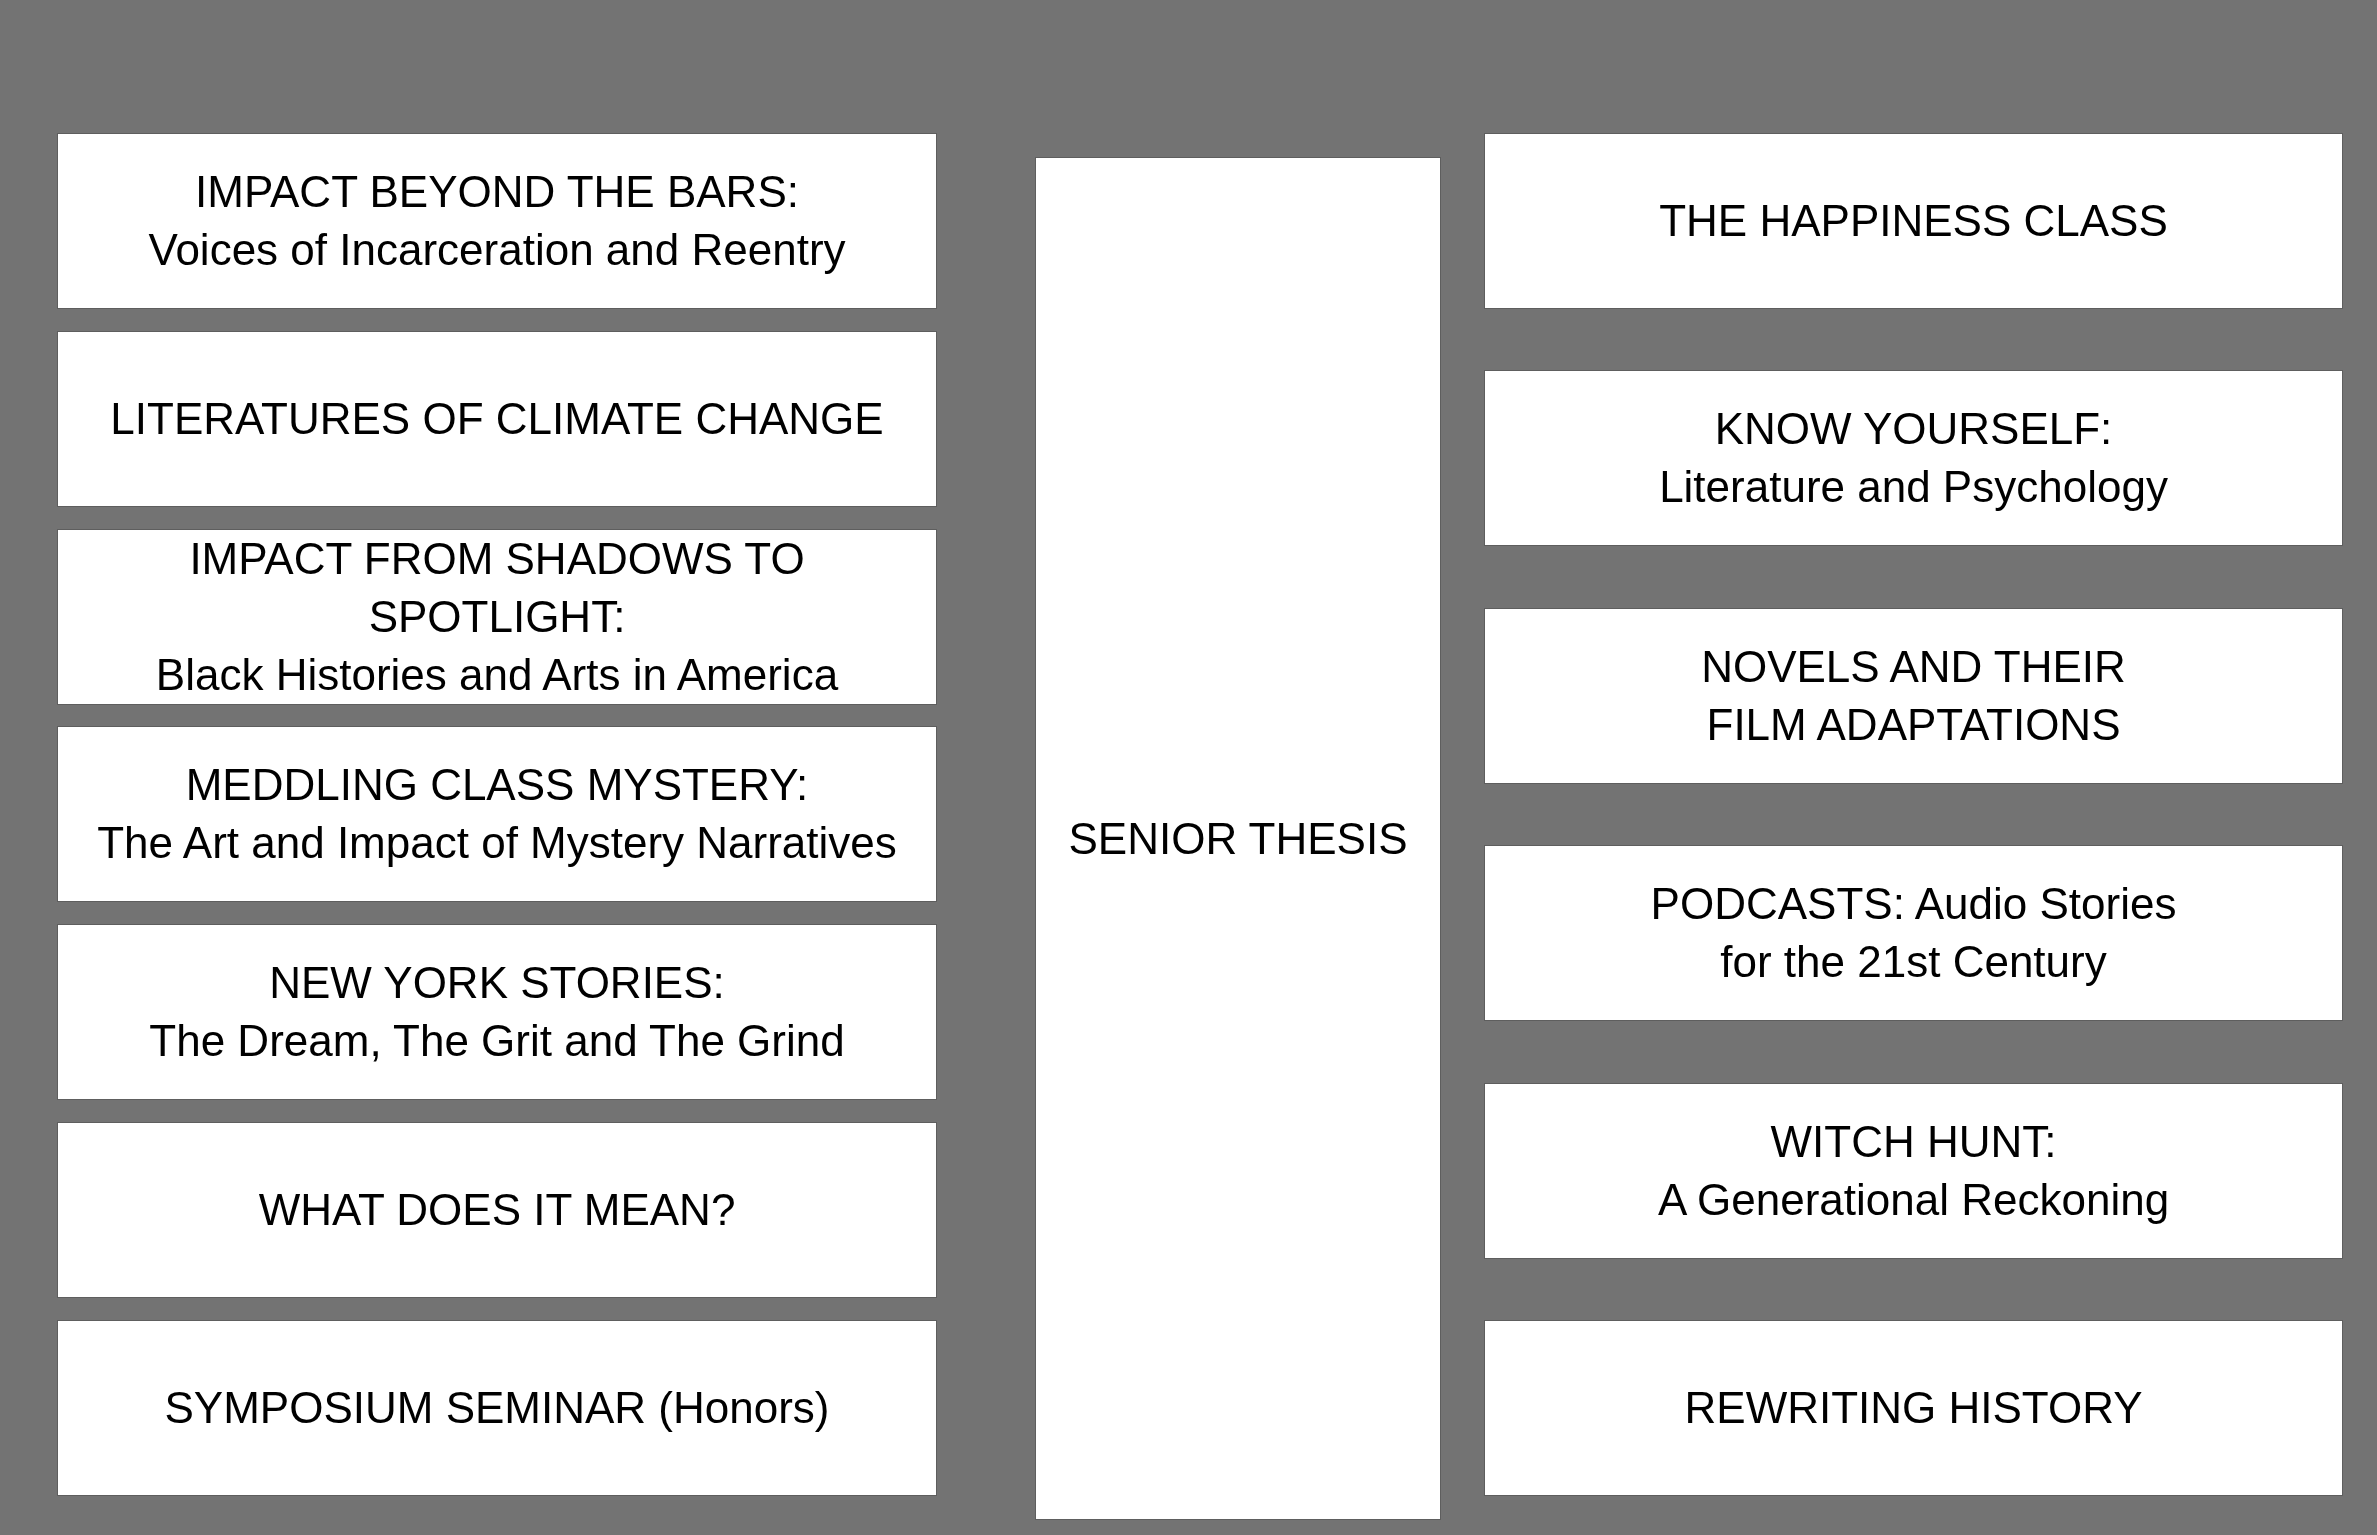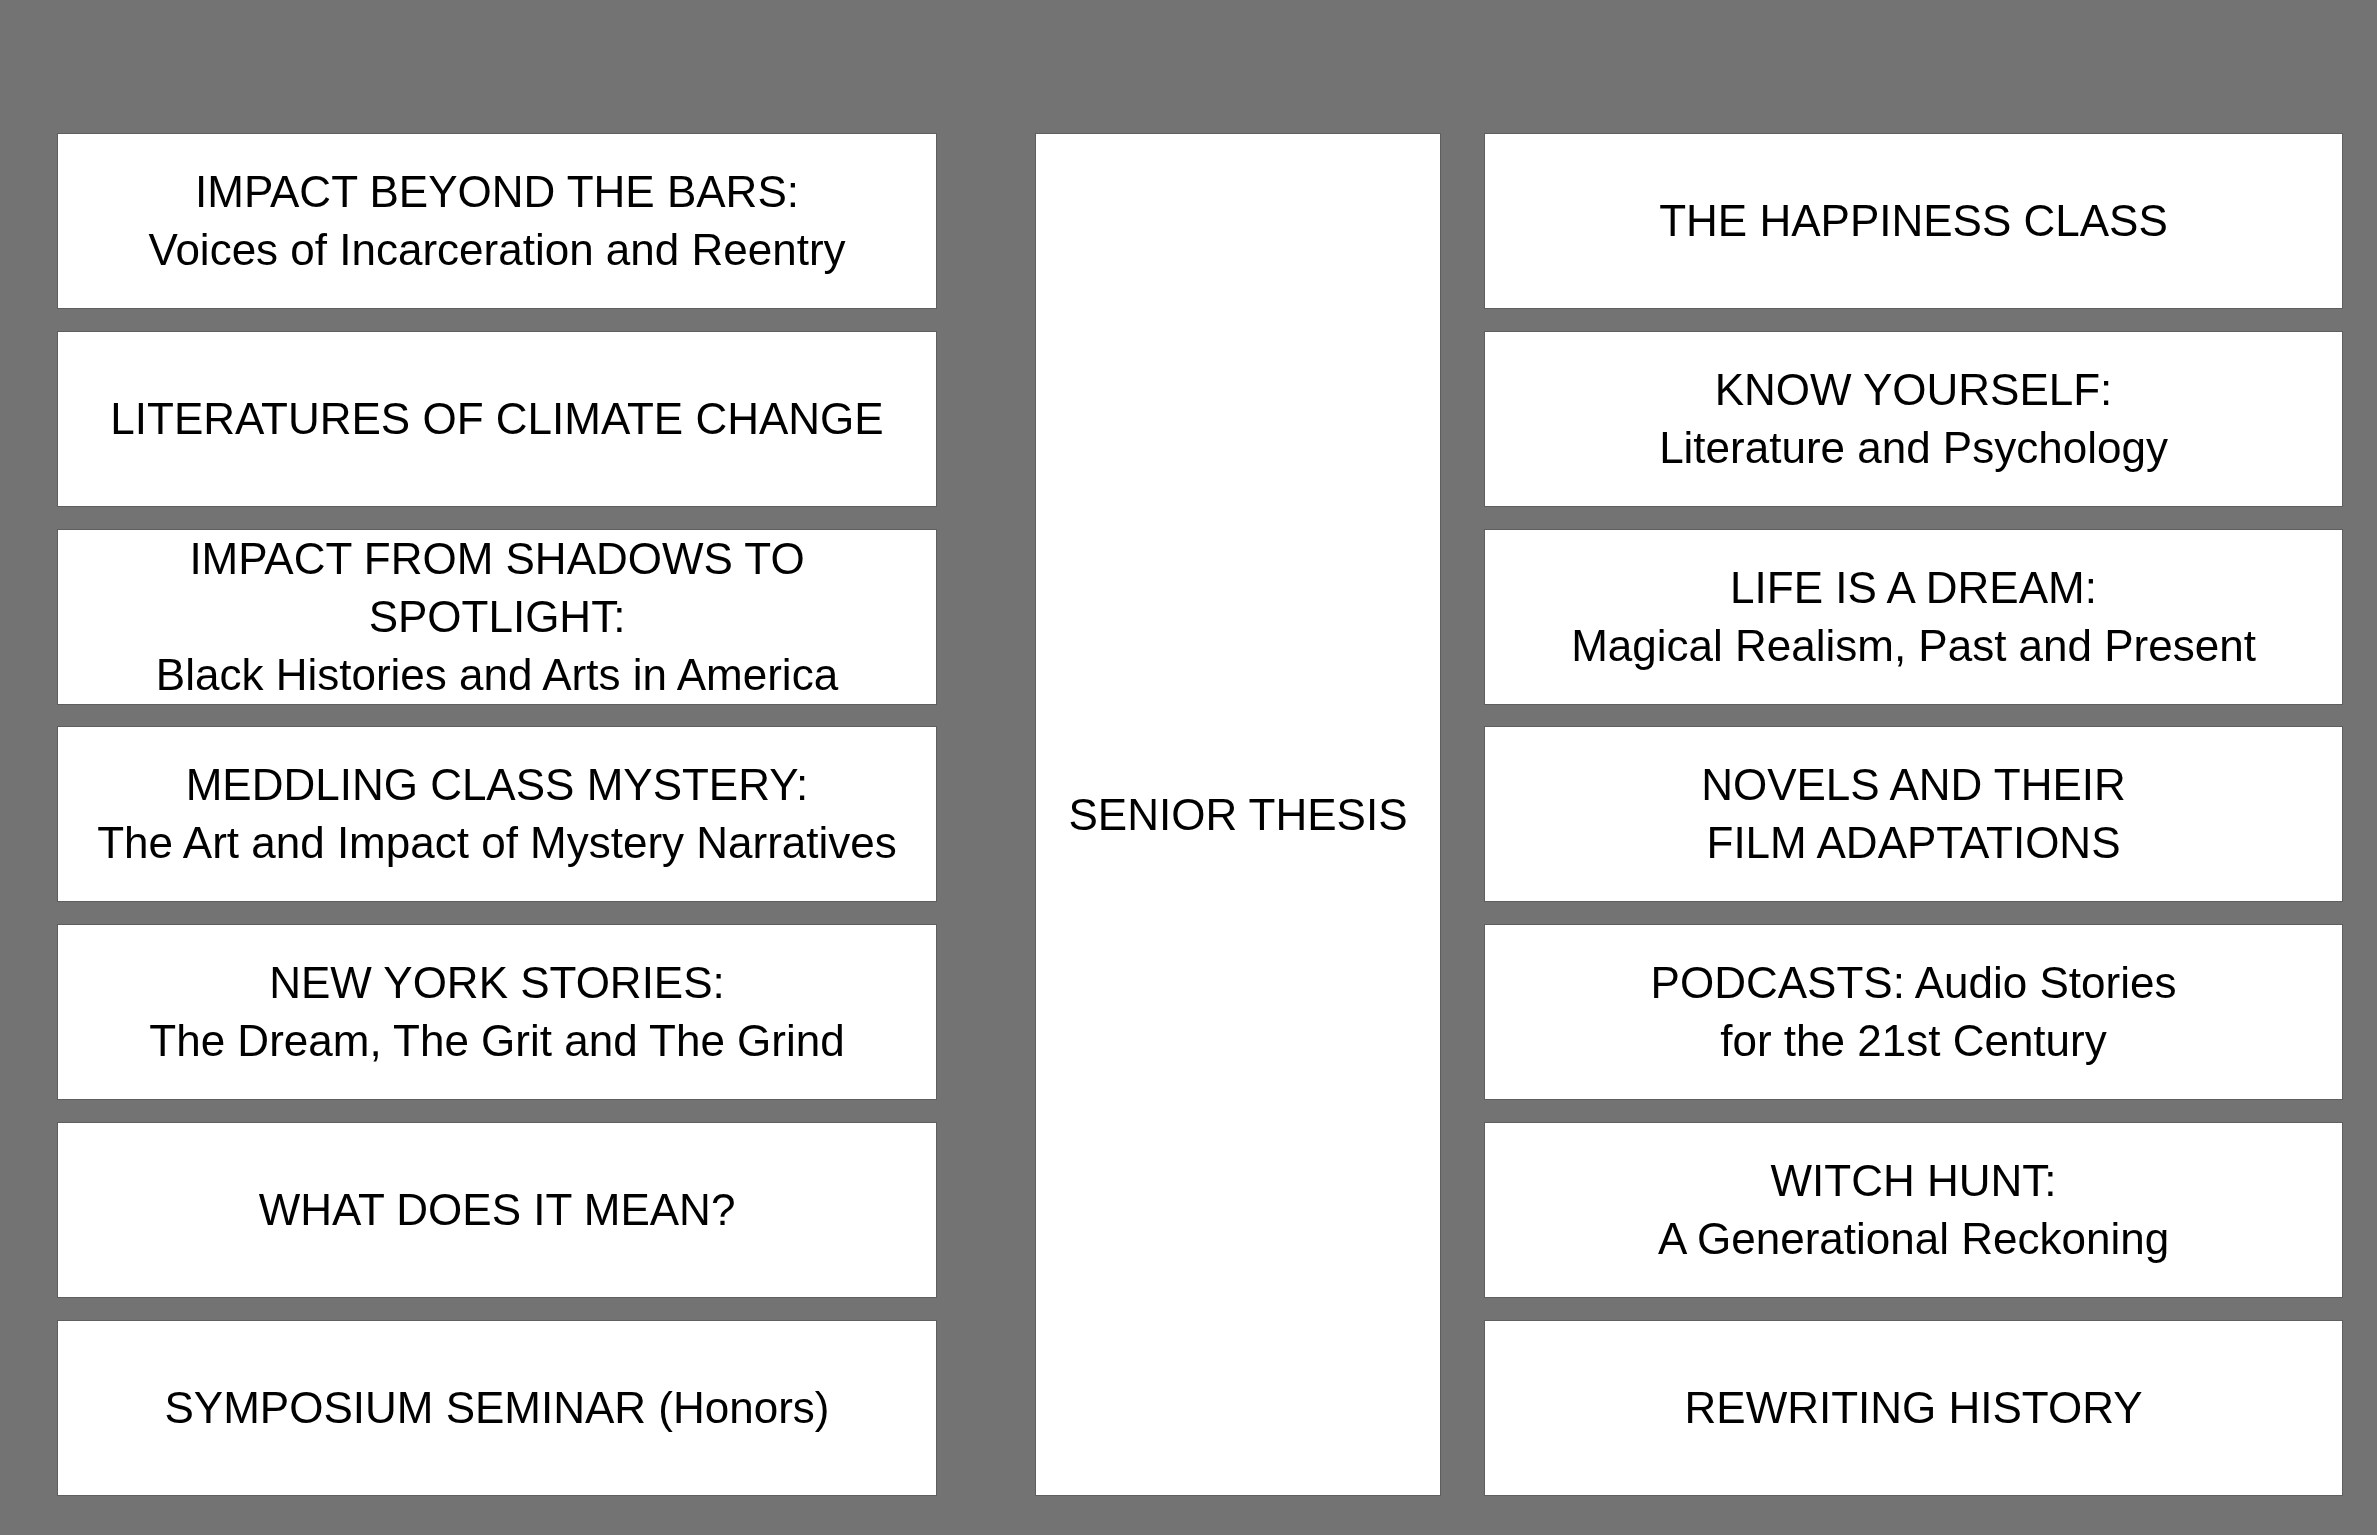--- a/index.html
+++ b/index.html
@@ -17,21 +17,21 @@
   }
   .col {
     position: absolute;
     top: 133px;
     height: 1363px;
     display: flex;
     flex-direction: column;
     justify-content: space-between;
   }
   .col-left   { left: 57px;   width: 880px; }
-  .col-middle { left: 1035px; width: 406px;  }
+  .col-middle { left: 1035px; width: 406px; margin-top: 24px;  }
   .col-right  { left: 1484px; width: 859px;  }
   .box {
     box-sizing: border-box;
     background: #ffffff;
     border: 1.8px solid #5e5e5e;
     height: 176px;
     display: flex;
     flex-direction: column;
     justify-content: center;
     align-items: center;
@@ -90,24 +90,20 @@
 
   <div class="col col-right">
     <div class="box">
       <div class="line">THE HAPPINESS CLASS</div>
     </div>
     <div class="box">
       <div class="line">KNOW YOURSELF:</div>
       <div class="line">Literature and Psychology</div>
     </div>
     <div class="box">
-      <div class="line">LIFE IS A DREAM:</div>
-      <div class="line">Magical Realism, Past and Present</div>
-    </div>
-    <div class="box">
       <div class="line">NOVELS AND THEIR</div>
       <div class="line">FILM ADAPTATIONS</div>
     </div>
     <div class="box">
       <div class="line">PODCASTS: Audio Stories</div>
       <div class="line">for the 21st Century</div>
     </div>
     <div class="box">
       <div class="line">WITCH HUNT:</div>
       <div class="line">A Generational Reckoning</div>

